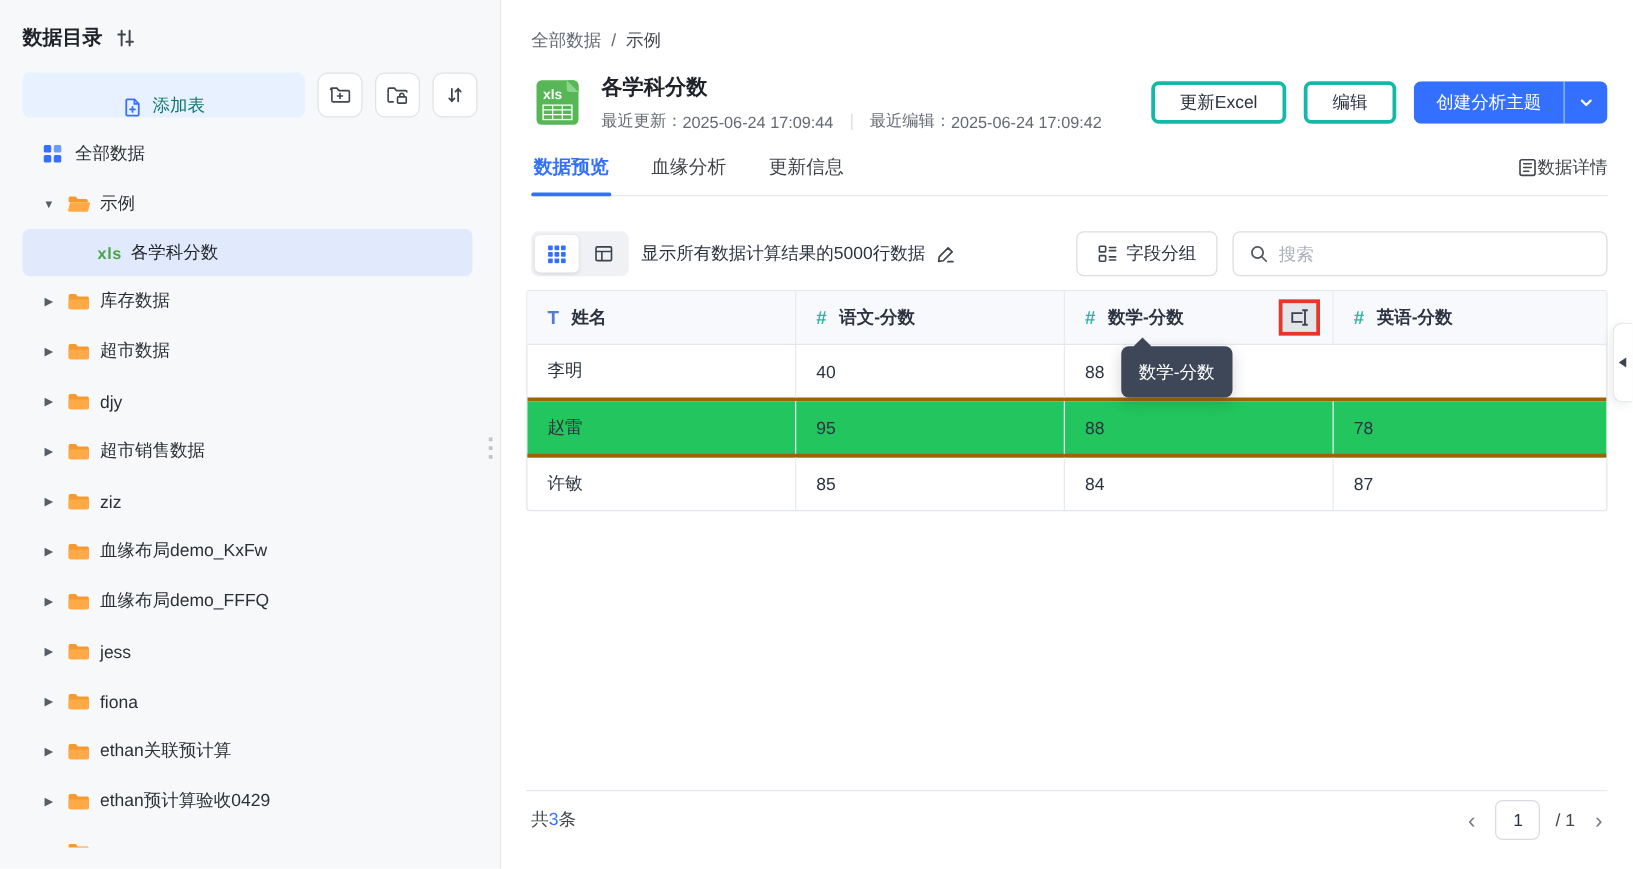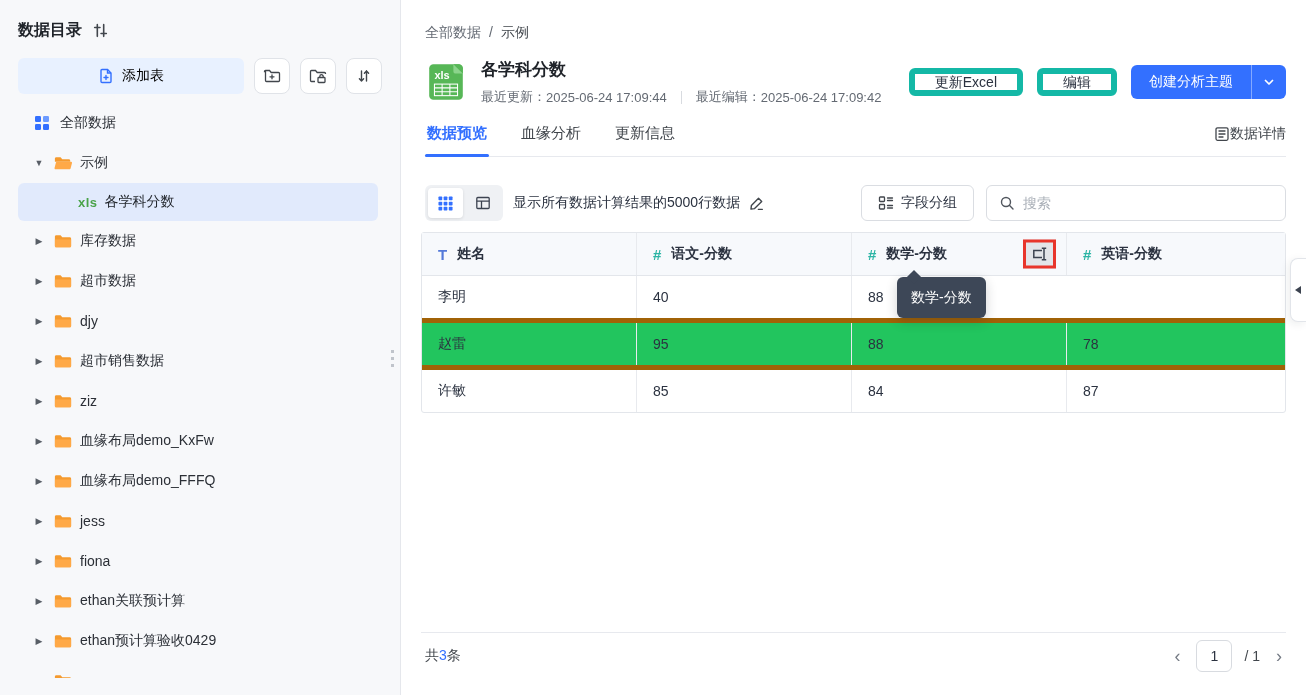--- a/index.html
+++ b/index.html
@@ -5,21 +5,21 @@
   * { margin:0; padding:0; box-sizing:border-box; }
   html,body { width:1306px; height:695px; overflow:hidden; }
   body { font-family:"Liberation Sans","DejaVu Sans",sans-serif; color:#1f2329; background:#fff; }
   .app { position:relative; width:1306px; height:695px; display:flex; }
 
   
   .sidebar { position:relative; width:401px; height:695px; background:#f7f8fa; border-right:1px solid #e5e7ec; flex:0 0 401px; overflow:hidden; }
   .sb-header { display:flex; align-items:center; gap:10px; padding:20px 18px 0 18px; }
   .sb-title { font-size:16px; font-weight:bold; color:#1f2329; }
   .sb-actions { display:flex; align-items:center; gap:10px; padding:0 18px; margin-top:17px; }
-  .add-btn { flex:1; height:36px; background:#e8f1ff; color:#000000; border:none; border-radius:6px; font-size:14px; display:flex; align-items:center; justify-content:center; gap:8px; cursor:pointer; font-family:inherit; }
+  .add-btn { flex:1; height:36px; background:#e8f1ff; color:#0f766e; border:none; border-radius:6px; font-size:14px; display:flex; align-items:flex-end; justify-content:center; gap:8px; cursor:pointer; font-family:inherit; }
   .sq-btn { width:36px; height:36px; background:#fff; border:1px solid #e0e3e8; border-radius:8px; display:flex; align-items:center; justify-content:center; cursor:pointer; }
   .tree { margin-top:9px; height:575px; overflow:hidden; }
   .tree-row { height:40px; display:flex; align-items:center; padding-left:32px; font-size:14px; color:#2b2f36; cursor:pointer; }
   .tree-row.no-caret { padding-left:34px; }
   .caret { width:14px; text-align:center; font-size:9px; color:#585e66; margin-right:8px; flex:0 0 14px; }
   .tree-icon { width:18px; display:flex; align-items:center; margin-right:8px; flex:0 0 18px; }
   .tree-label { white-space:nowrap; }
   .tree-sel { margin:0 22px 0 18px; height:38px; border-radius:6px; background:#e1eafc; display:flex; align-items:center; padding-left:60px; font-size:14px; color:#1f2329; cursor:pointer; }
   .xls-badge { color:#4aa34a; font-weight:bold; font-size:13px; margin-right:7px; letter-spacing:0.5px; }
   .resize-handle { position:absolute; right:4px; top:340px; width:8px; height:36px; display:flex; flex-direction:column; align-items:center; justify-content:center; gap:4px; cursor:col-resize; }
@@ -28,21 +28,21 @@
   
   .main { position:relative; flex:1; height:695px; background:#fff; display:flex; flex-direction:column; padding:0 20px; }
   .breadcrumb { margin:24px 0 0 4px; font-size:14px; color:#646a73; display:flex; gap:8px; }
   .breadcrumb .bc-current { color:#41464c; }
   .page-header { margin:16px 0 0 4px; display:flex; align-items:center; }
   .ph-text { margin-left:14px; }
   .ph-title { font-size:17px; font-weight:bold; color:#1f2329; }
   .ph-meta { margin-top:7px; font-size:13px; color:#646a73; display:flex; align-items:center; }
   .ph-meta .meta-div { width:1px; height:13px; background:#d8dbe0; margin:0 14px; }
   .ph-actions { margin-left:auto; display:flex; align-items:center; gap:14px; }
-  .btn-plain { height:28px; padding:0 20px; background:#fff; border:6px solid #14b8a6; border-radius:6px; font-size:14px; color:#2b3240; cursor:pointer; font-family:inherit; }
+  .btn-plain { height:34px; padding:0 20px; background:#fff; border:3px solid #14b8a6; border-radius:6px; font-size:14px; color:#2b3240; cursor:pointer; font-family:inherit; }
   .btn-split { display:flex; height:34px; border-radius:6px; overflow:hidden; }
   .btn-primary { height:34px; padding:0 18px; background:#3370ff; color:#fff; border:none; font-size:14px; cursor:pointer; font-family:inherit; }
   .btn-caret { width:35px; background:#3370ff; border:none; border-left:1px solid rgba(255,255,255,0.4); display:flex; align-items:center; justify-content:center; cursor:pointer; }
   .tabs-row { margin:18px 0 0 4px; display:flex; align-items:flex-end; border-bottom:1px solid #e7e9ee; }
   .tab { font-size:15px; color:#41464c; padding:0 2px 13px 2px; margin-right:30px; cursor:pointer; position:relative; }
   .tab.active { color:#3370ff; font-weight:bold; }
   .tab.active::after { content:""; position:absolute; left:0; right:0; bottom:-1px; height:3px; border-radius:2px; background:#3370ff; }
   .detail-link { margin-left:auto; display:flex; align-items:center; gap:0; font-size:14px; color:#41464c; padding-bottom:13px; cursor:pointer; }
   .toolbar { margin:28px 0 0 4px; display:flex; align-items:center; height:36px; }
   .seg { width:78px; height:36px; background:#eff1f4; border-radius:6px; padding:3px; display:flex; gap:2px; }
@@ -55,21 +55,21 @@
   .search-box input { border:none; outline:none; flex:1; font-size:14px; color:#2b3240; font-family:inherit; background:transparent; }
   .search-box input::placeholder { color:#aab0b8; }
 
   
   .table-wrap { position:relative; margin-top:11px; border:1px solid #e3e6eb; border-radius:3px; background:#fff; }
   .t-row { display:grid; grid-template-columns:215px 215px 215px 1fr; }
   .t-head { background:#f7f9fc; border-bottom:1px solid #e3e6eb; }
   .t-cell { height:42px; display:flex; align-items:center; padding-left:16px; font-size:14px; border-right:1px solid #e8eaee; position:relative; }
   .t-row .t-cell:last-child { border-right:none; }
   .t-head .t-cell { font-weight:bold; color:#2b3240; gap:10px; }
-  .t-body .t-row { border-bottom:5px solid #a16207; }
+  .t-body .t-row { border-bottom:3px solid #a16207; }
   .t-body .t-row:last-child { border-bottom:none; }
   .t-body .t-row.alt { background:#22c55e; }
   .t-body .t-cell { color:#2b3240; font-weight:normal; }
   .type-ic { font-size:15px; font-weight:bold; }
   .type-text { color:#5479d9; }
   .type-num { color:#2cb5a5; }
   .rename-btn { position:absolute; right:10px; top:50%; transform:translateY(-50%); width:33px; height:29px; background:#e3e5e9; border:3px solid #e8352b; display:flex; align-items:center; justify-content:center; cursor:pointer; padding:0; }
   .tooltip { position:absolute; left:475px; top:44px; height:41px; padding:0 14px; background:#3d4757; border-radius:6px; color:#fff; font-size:14px; display:flex; align-items:center; box-shadow:0 4px 12px rgba(31,35,41,0.2); z-index:5; }
   .tooltip::before { content:""; position:absolute; left:12px; top:-5px; width:10px; height:10px; background:#3d4757; transform:rotate(45deg); }
 

